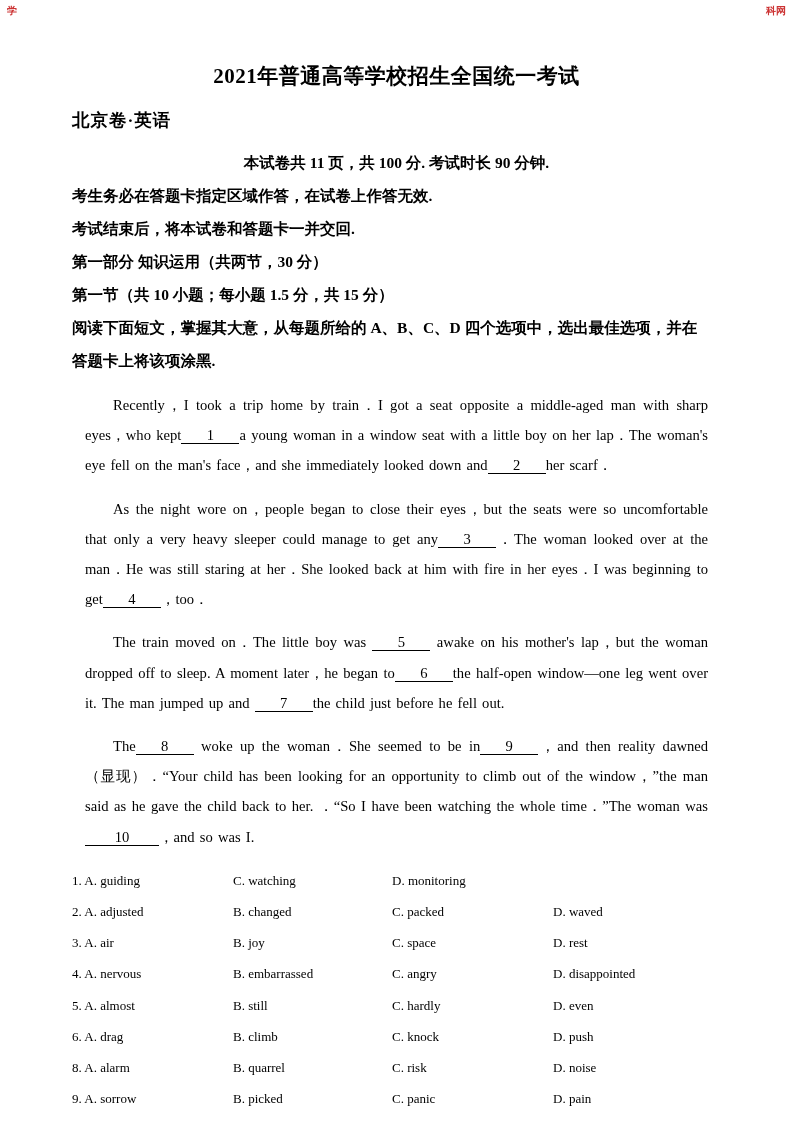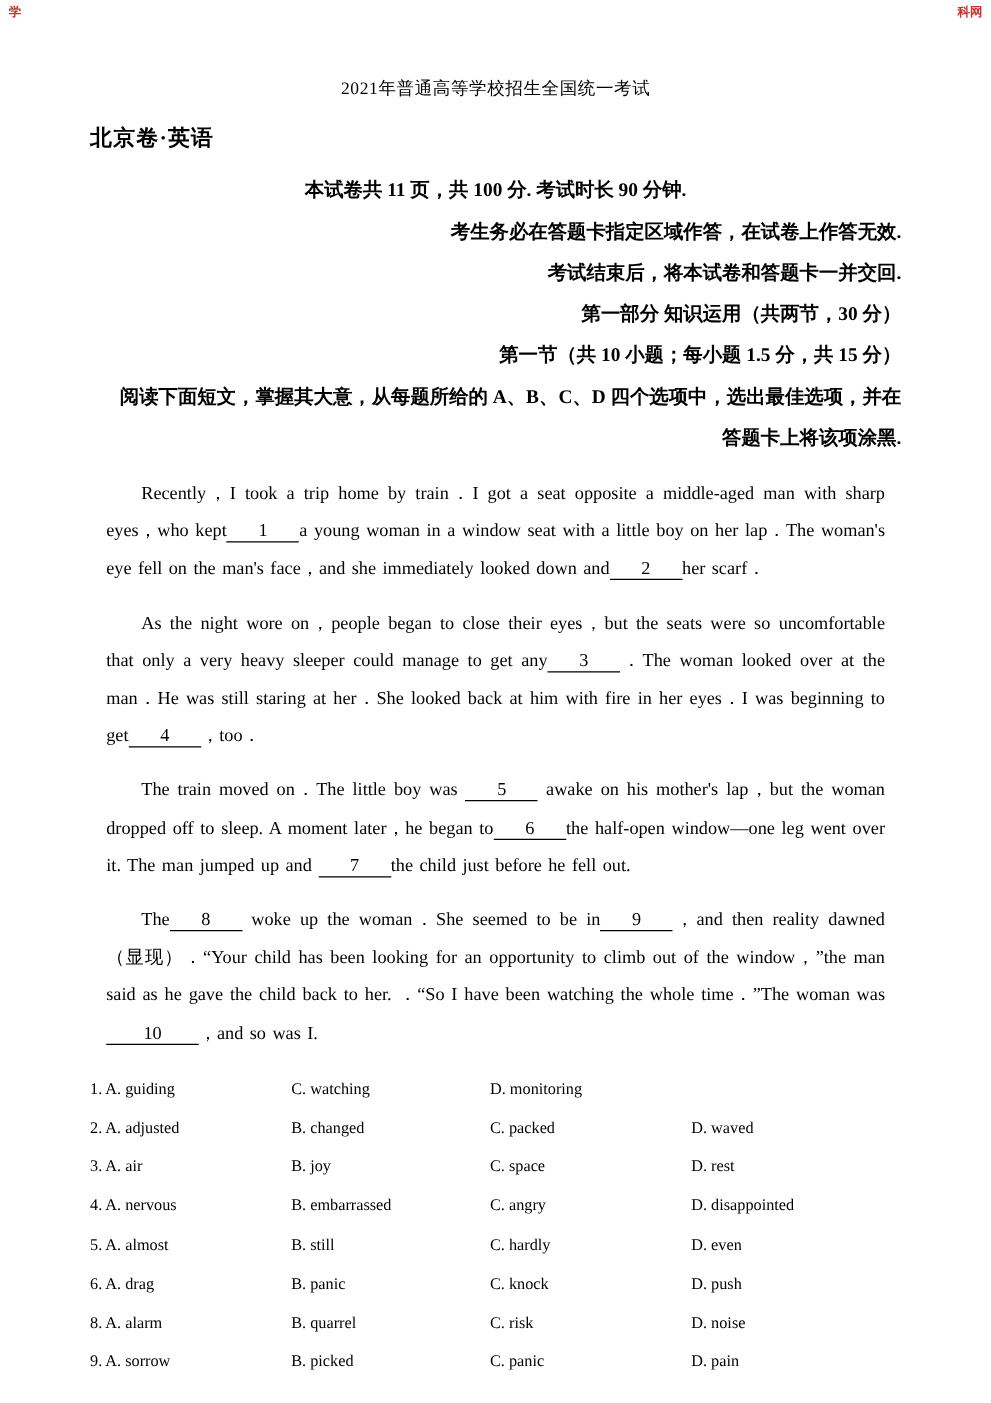--- a/index.html
+++ b/index.html
@@ -26,38 +26,37 @@
     color: #cc3333;
     font-weight: bold;
     font-family: "Liberation Sans", sans-serif;
     letter-spacing: 0;
   }
   .wm-left  { left: 7px; }
   .wm-right { right: 7px; }
   .title {
     margin: 0 0 18px 0;
     text-align: center;
-    font-size: 14px;
-    font-weight: normal;
+    font-size: 21px;
+    font-weight: bold;
     letter-spacing: 0.5px;
   }
   .subtitle {
     margin: 0 0 14px 0;
     text-align: left;
     font-size: 17.5px;
     font-weight: bold;
     letter-spacing: 1px;
   }
   .cn-line {
     margin: 0;
     font-size: 15.5px;
     font-weight: bold;
     line-height: 33px;
     white-space: nowrap;
-    text-align: right;
   }
   .center { text-align: center; }
   .passage { margin-top: 3px; }
   .para {
     margin: 13px;
     padding: 0;
     font-size: 14.6px;
     line-height: 30.2px;
     text-align: justify;
     text-indent: 28px;
@@ -134,21 +133,21 @@
         <div class="qcell">D. disappointed</div>
       </div>
       <div class="qrow">
         <div class="qcell">5. A. almost</div>
         <div class="qcell">B. still</div>
         <div class="qcell">C. hardly</div>
         <div class="qcell">D. even</div>
       </div>
       <div class="qrow">
         <div class="qcell">6. A. drag</div>
-        <div class="qcell">B. panic</div>
+        <div class="qcell">B. climb</div>
         <div class="qcell">C. knock</div>
         <div class="qcell">D. push</div>
       </div>
       <div class="qrow">
         <div class="qcell">8. A. alarm</div>
         <div class="qcell">B. quarrel</div>
         <div class="qcell">C. risk</div>
         <div class="qcell">D. noise</div>
       </div>
       <div class="qrow">

